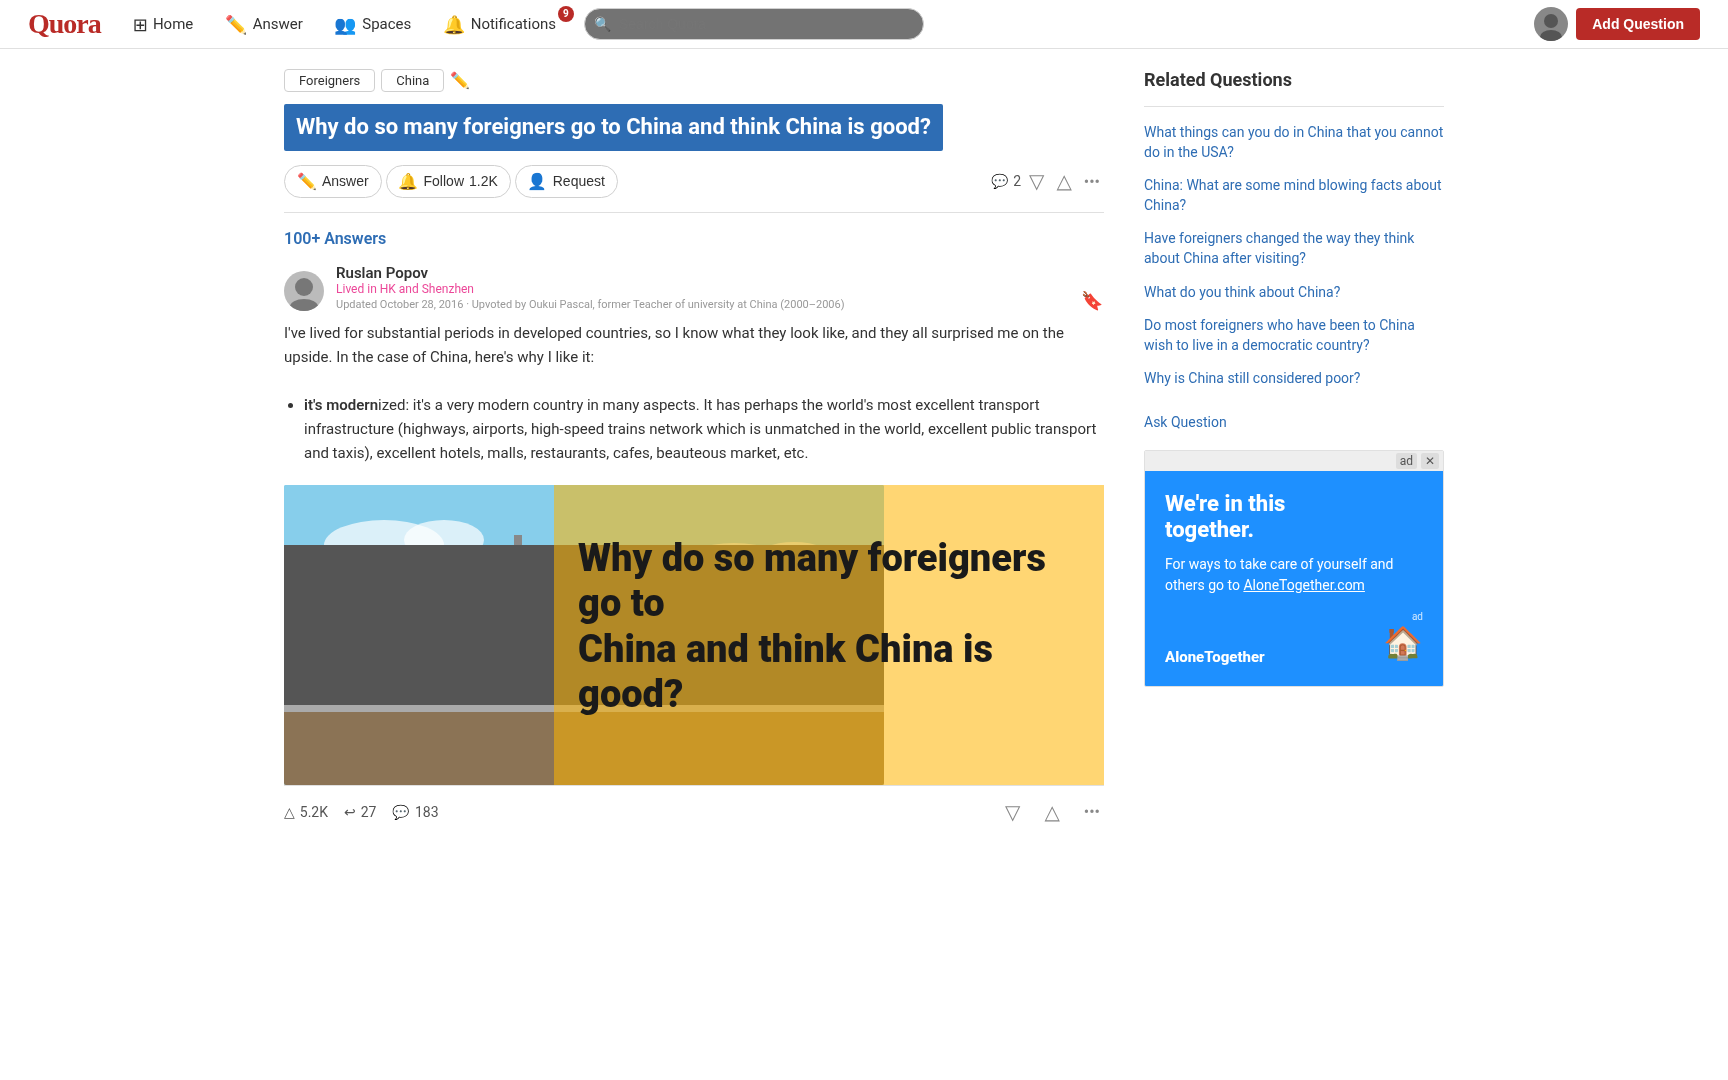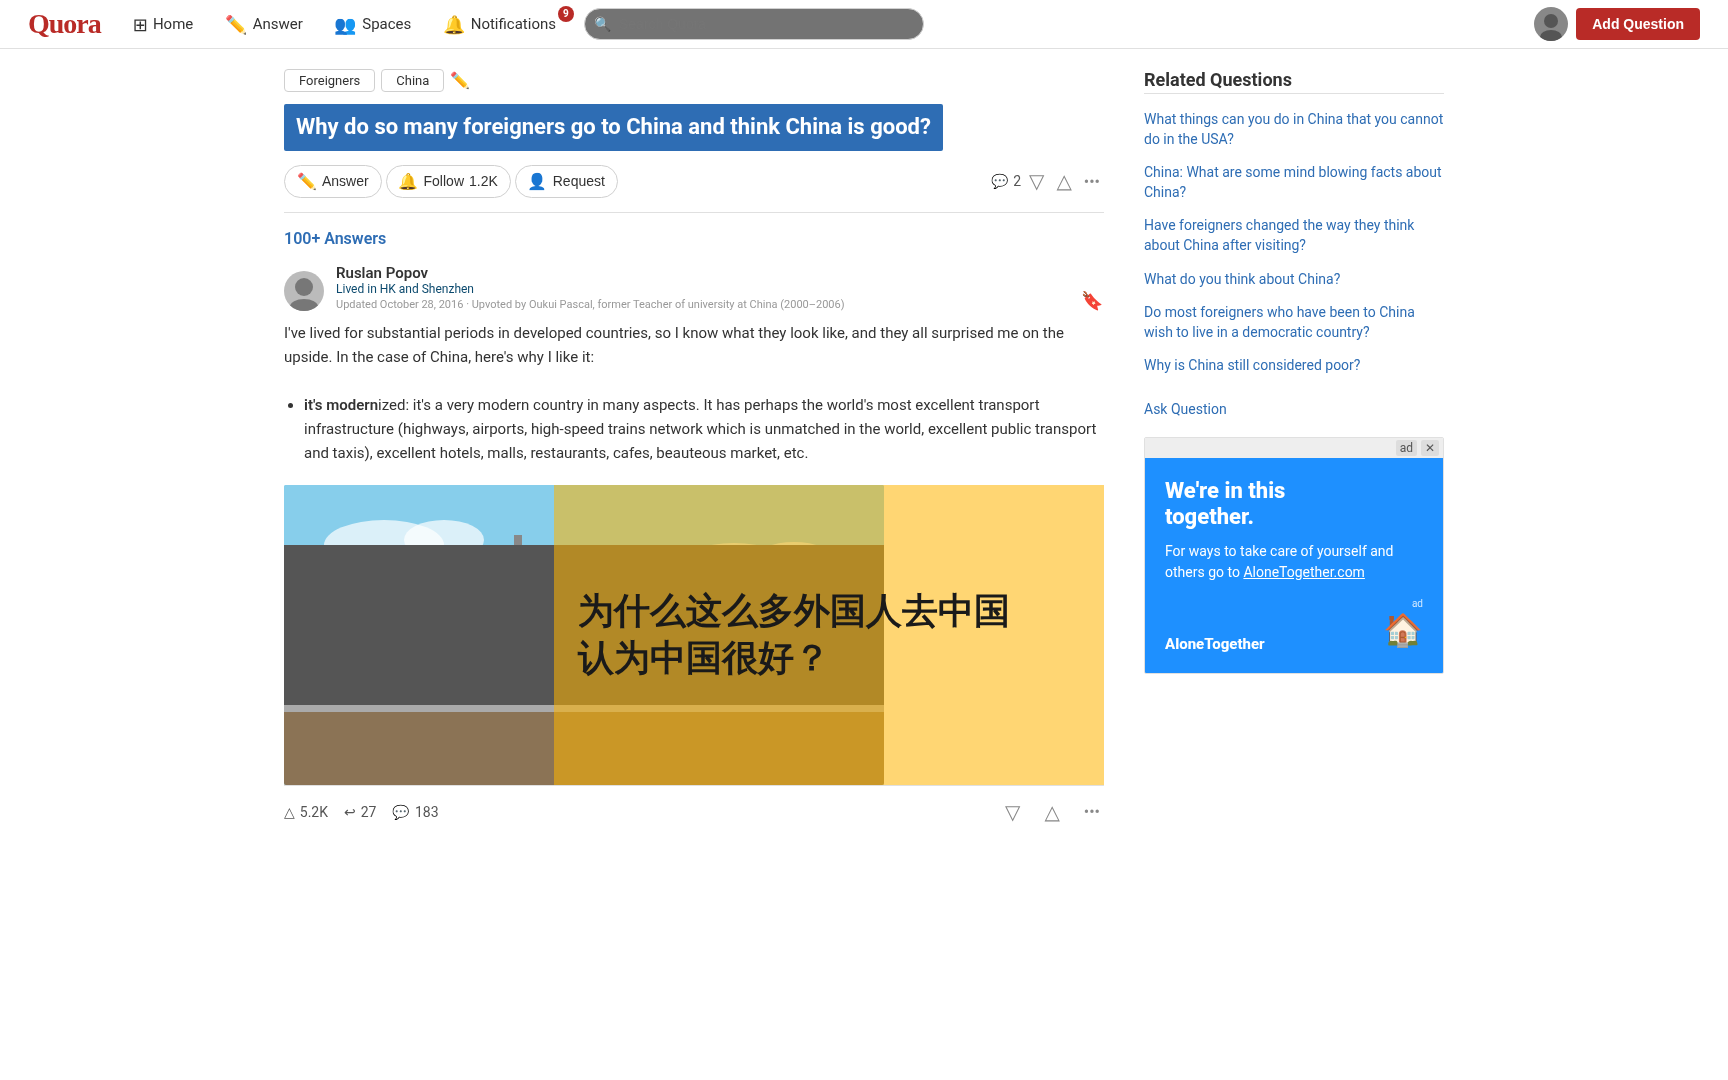--- a/index.html
+++ b/index.html
@@ -188,21 +188,21 @@
     .author-avatar {
       width: 40px;
       height: 40px;
       border-radius: 50%;
       background: #bbb;
       flex-shrink: 0;
       overflow: hidden;
     }
     .author-info { flex: 1; }
     .author-name { font-size: 15px; font-weight: 600; color: #333; }
-    .author-bio { font-size: 12px; color: #0c4a6e; }
+    .author-bio { font-size: 12px; color: #ec4899; }
     .author-meta { font-size: 11px; color: #999; margin-top: 2px; }
     .bookmark-icon { font-size: 18px; color: #888; cursor: pointer; }
 
     .answer-text {
       font-size: 15px;
       line-height: 1.6;
       color: #333;
       margin-bottom: 20px;
     }
     .answer-text ul { padding-left: 20px; }
@@ -278,21 +278,21 @@
     
     .sidebar {
       width: 300px;
       flex-shrink: 0;
     }
     .related-questions-title {
       font-size: 18px;
       font-weight: 700;
       color: #333;
       margin-bottom: 16px;
-      padding-bottom: 3px;
+      padding-bottom: 16px;
       border-bottom: 1px solid #e0e0e0;
     }
     .related-q {
       font-size: 14px;
       color: #2e6db4;
       cursor: pointer;
       margin-bottom: 14px;
       line-height: 1.4;
     }
 
@@ -501,23 +501,23 @@
             <rect x="600" y="100" width="1" height="1" fill="none"></rect>
 
             <rect x="225" y="70" width="8" height="6" fill="rgba(255,255,100,0.6)"></rect>
             <rect x="237" y="70" width="8" height="6" fill="rgba(255,255,100,0.4)"></rect>
             <rect x="225" y="82" width="8" height="6" fill="rgba(255,255,100,0.5)"></rect>
             <rect x="237" y="82" width="8" height="6" fill="rgba(255,255,100,0.6)"></rect>
           </svg>
         </div>
 
         <div class="golden-overlay">
-          <div class="overlay-text-zh">
-            <span>为什么这么多外国人去中国</span><br>
-            <span>认为中国很好？</span>
+          <div class="overlay-text-en">
+            <span>Why do so many foreigners go to</span><br>
+            <span>China and think China is good?</span>
           </div>
         </div>
       </div>
 
       <div class="bottom-stats">
         <div class="stat-item">
           <span>△</span>
           <span>5.2K</span>
         </div>
         <div class="stat-item">

